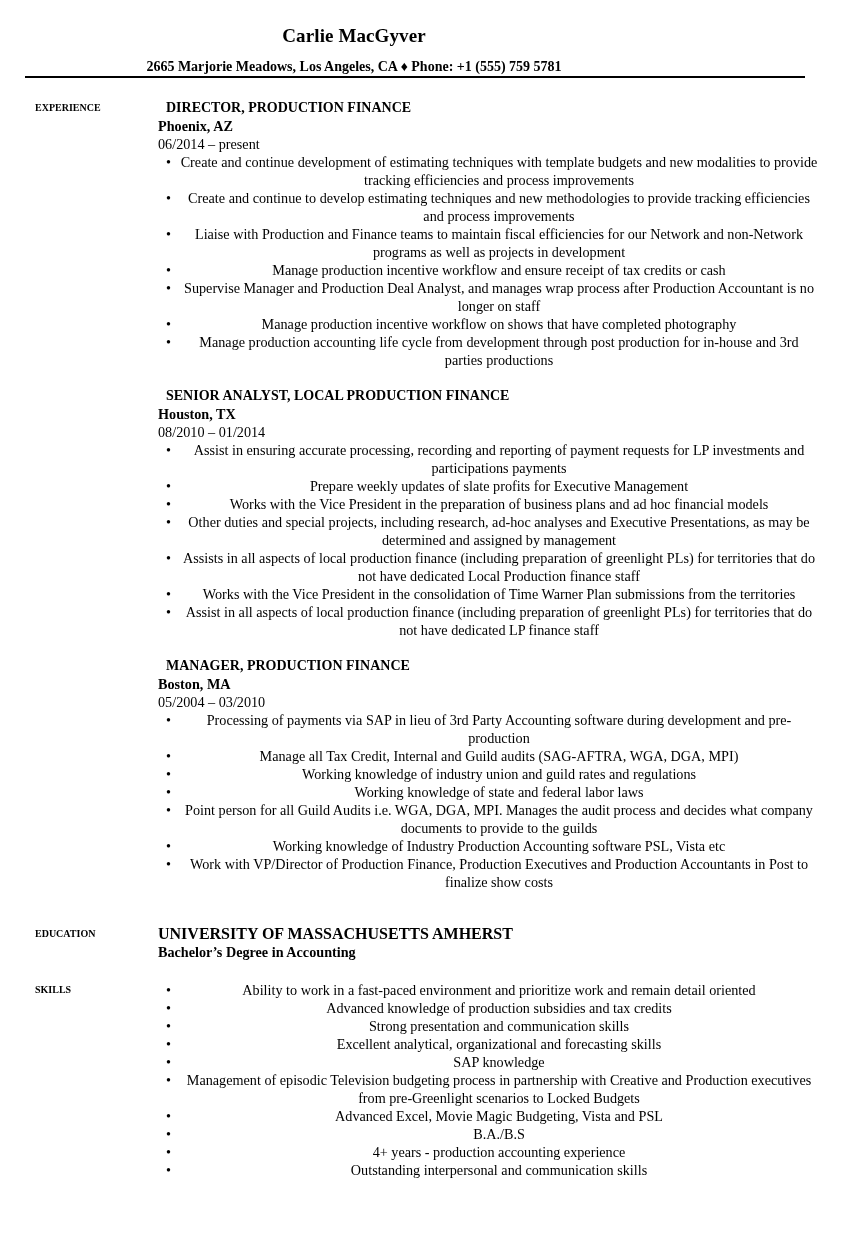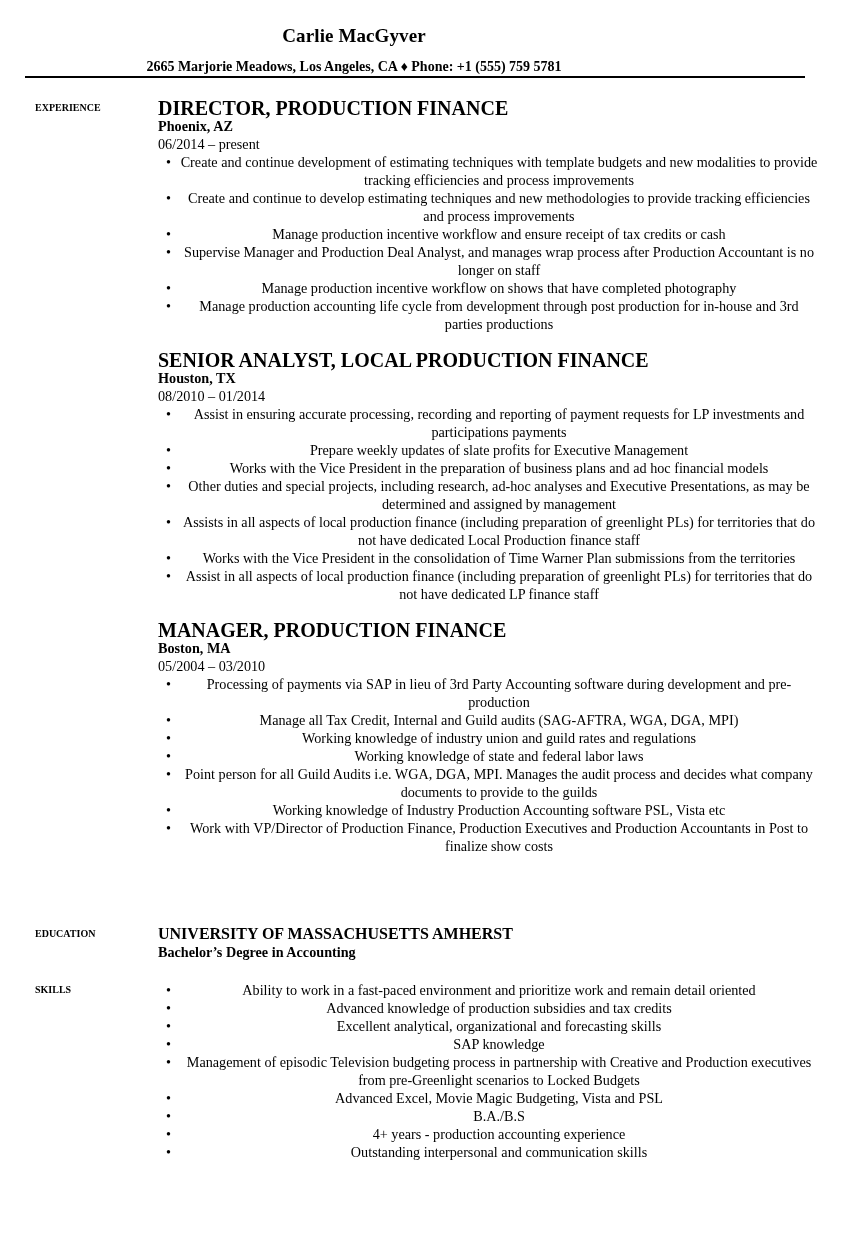--- a/index.html
+++ b/index.html
@@ -9,21 +9,21 @@
     color: #000; font-size: 14.2px; line-height: 18px;
   }
   .header { position: absolute; left: 0; top: 24px; width: 708px; text-align: center; }
   .name { font-size: 19px; font-weight: bold; line-height: 24px; letter-spacing: 0.1px; }
   .contact { font-size: 14px; font-weight: bold; margin-top: 10px; line-height: 18px; }
   .rule { position: absolute; left: 25px; width: 780px; top: 76px; height: 2px; background: #000; }
   .section { position: absolute; left: 0; width: 860px; }
   .sec-label { position: absolute; left: 35px; top: 0; font-weight: bold; font-size: 10px; }
   .sec-body { position: absolute; left: 158px; width: 660px; top: 0; }
   .job { margin-bottom: 18px; }
-  .job-title { font-weight: bold; font-size: 20px; }
+  .job-title { font-weight: bold; font-size: 14px; margin-left: 8px; }
   .job-loc { font-weight: bold; }
   ul { margin: 0; padding: 0; list-style: none; }
   li { position: relative; padding-left: 22px; text-align: center; }
   li::before { content: "\2022"; position: absolute; left: 8px; top: 0; }
   .edu-school { font-weight: bold; font-size: 16px; }
   .edu-degree { font-weight: bold; }
 </style>
 </head>
 <body>
 
@@ -37,20 +37,21 @@
   <div class="sec-label">EXPERIENCE</div>
   <div class="sec-body">
 
     <div class="job">
       <div class="job-title">DIRECTOR, PRODUCTION FINANCE</div>
       <div class="job-loc">Phoenix, AZ</div>
       <div class="job-dates">06/2014 – present</div>
       <ul>
         <li>Create and continue development of estimating techniques with template budgets and new modalities to provide tracking efficiencies and process improvements</li>
         <li>Create and continue to develop estimating techniques and new methodologies to provide tracking efficiencies and process improvements</li>
+        <li>Liaise with Production and Finance teams to maintain fiscal efficiencies for our Network and non-Network programs as well as projects in development</li>
         <li>Manage production incentive workflow and ensure receipt of tax credits or cash</li>
         <li>Supervise Manager and Production Deal Analyst, and manages wrap process after Production Accountant is no longer on staff</li>
         <li>Manage production incentive workflow on shows that have completed photography</li>
         <li>Manage production accounting life cycle from development through post production for in-house and 3rd parties productions</li>
       </ul>
     </div>
 
     <div class="job">
       <div class="job-title">SENIOR ANALYST, LOCAL PRODUCTION FINANCE</div>
       <div class="job-loc">Houston, TX</div>
@@ -91,20 +92,21 @@
     <div class="edu-degree">Bachelor’s Degree in Accounting</div>
   </div>
 </div>
 
 <div class="section" style="top:981px;">
   <div class="sec-label">SKILLS</div>
   <div class="sec-body">
     <ul>
       <li>Ability to work in a fast-paced environment and prioritize work and remain detail oriented</li>
       <li>Advanced knowledge of production subsidies and tax credits</li>
+      <li>Strong presentation and communication skills</li>
       <li>Excellent analytical, organizational and forecasting skills</li>
       <li>SAP knowledge</li>
       <li>Management of episodic Television budgeting process in partnership with Creative and Production executives from pre-Greenlight scenarios to Locked Budgets</li>
       <li>Advanced Excel, Movie Magic Budgeting, Vista and PSL</li>
       <li>B.A./B.S</li>
       <li>4+ years - production accounting experience</li>
       <li>Outstanding interpersonal and communication skills</li>
     </ul>
   </div>
 </div>

